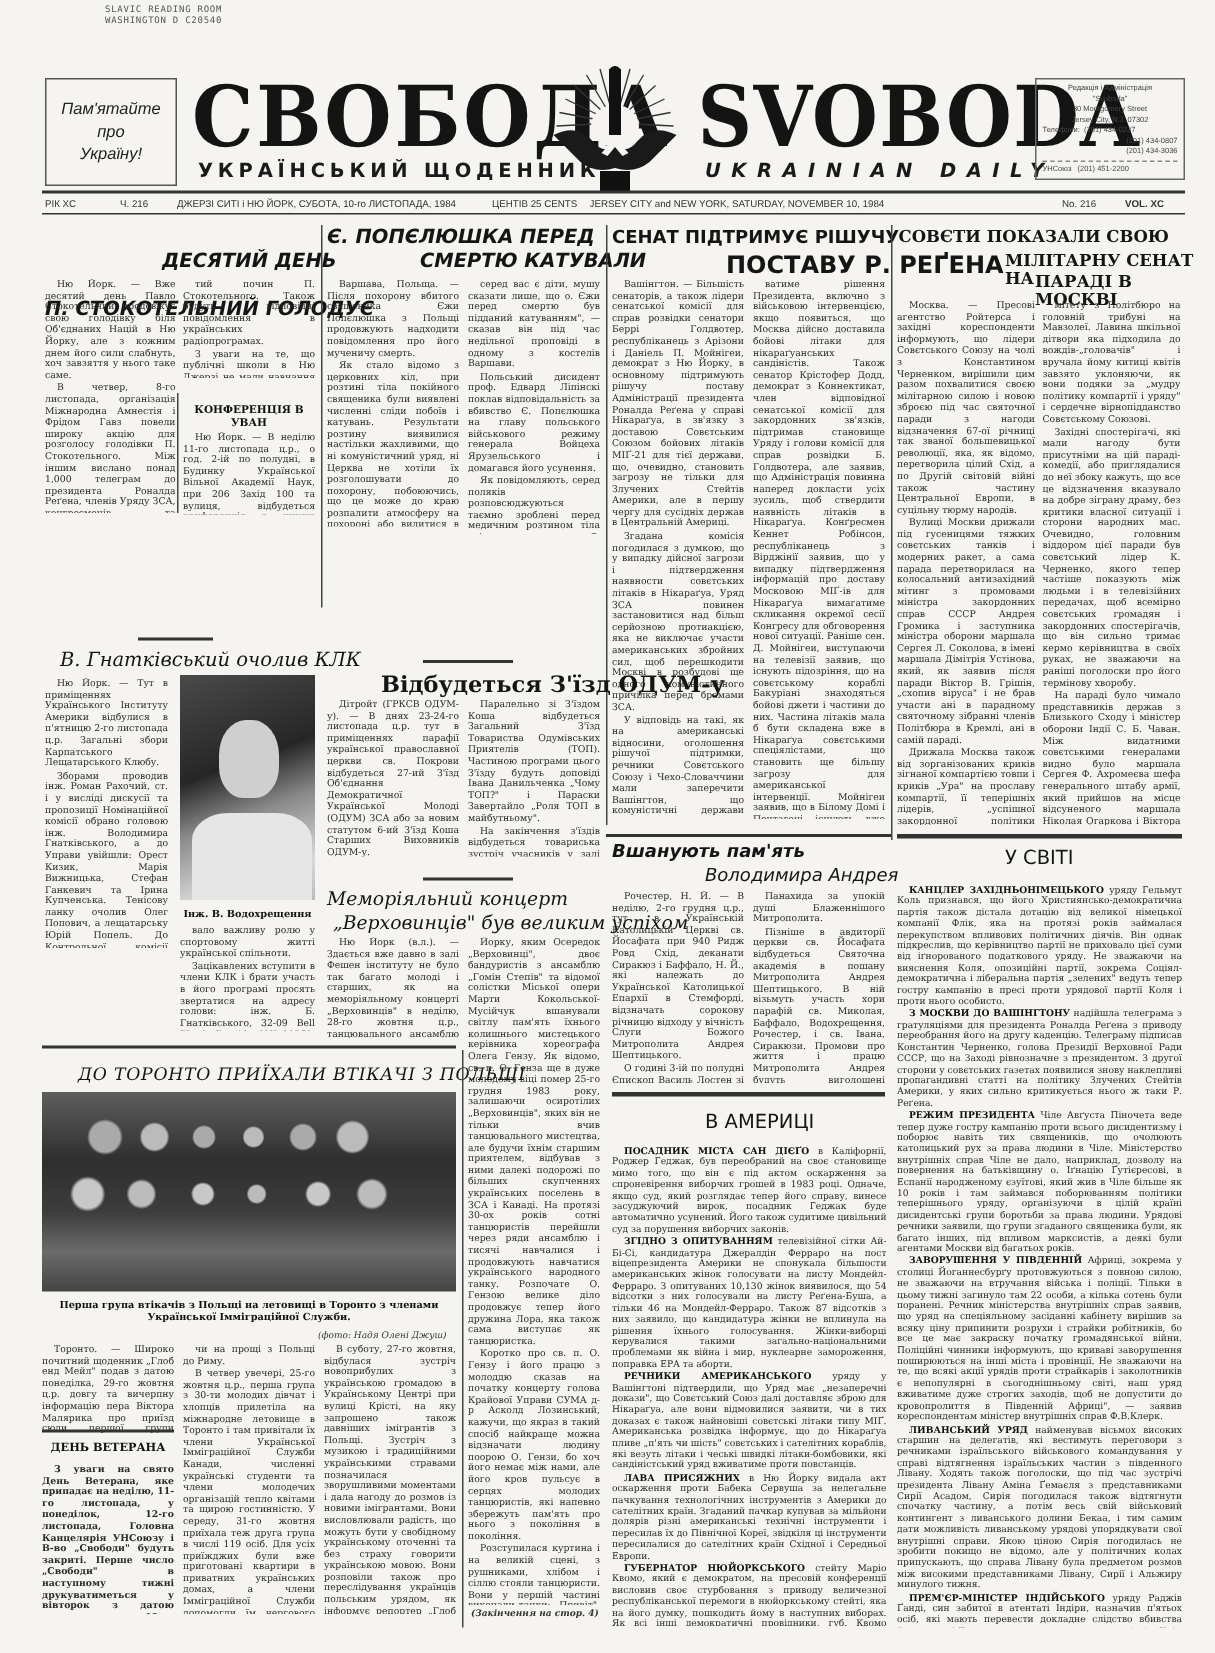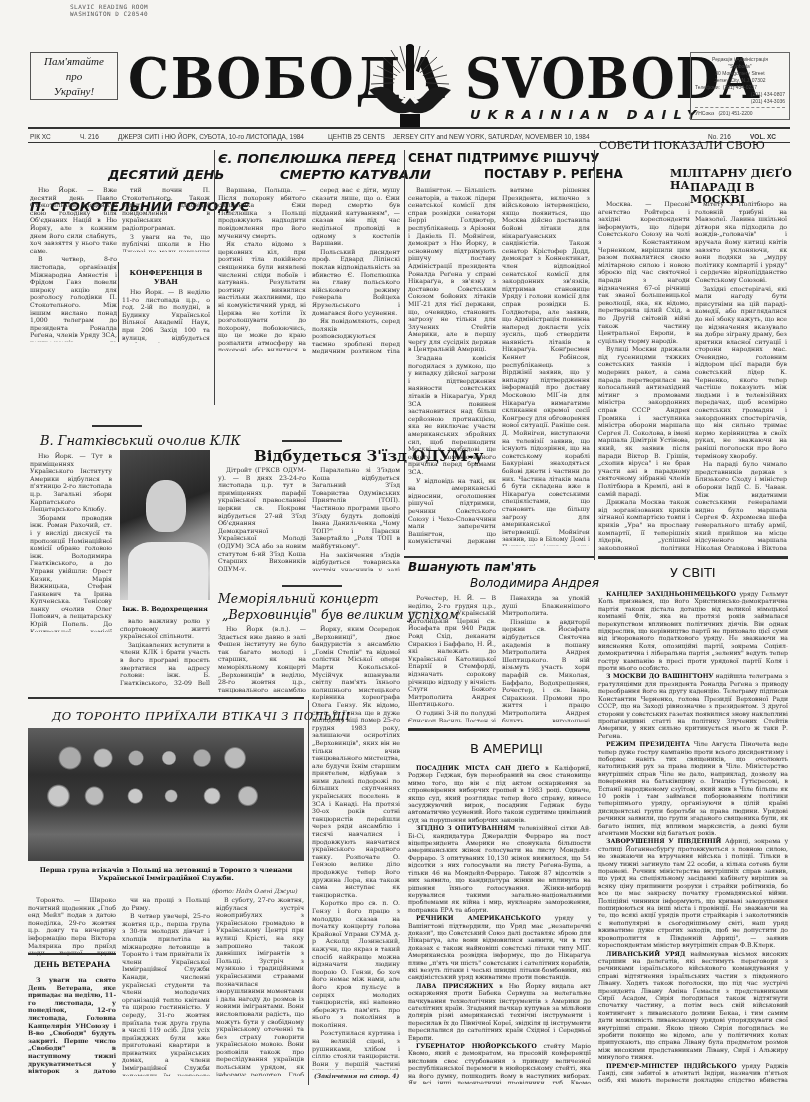--- a/index.html
+++ b/index.html
@@ -1,20 +1,20 @@
 <!DOCTYPE html>
 <html><head>
 <meta charset="utf-8">
 <style>
   * { box-sizing: border-box; margin: 0; padding: 0; }
   html, body { width: 810px; height: 1102px; background: #f4f3f0; overflow: hidden; }
   body { font-family: "DejaVu Serif", serif; color: #1c1c1c; position: relative; }
   .page { position: absolute; left: 0; top: 0; width: 810px; height: 1102px; background: #f5f4f1; }
   .stamp { position: absolute; left: 70px; top: 3px; font-family: "DejaVu Sans Mono", monospace; font-size: 6px; line-height: 7px; color: #555; letter-spacing: 0.5px; }
-  .remember-box { position: absolute; left: 30px; top: 52px; width: 88px; height: 48px; border: 1px solid #555; display:flex; flex-direction:column; align-items:center; justify-content:center; font-family: Liberation Serif, serif; font-style: italic; font-size: 11px; line-height: 15px; color:#222; text-align:center; }
+  .remember-box { position: absolute; left: 30px; top: 52px; width: 88px; height: 72px; border: 1px solid #555; display:flex; flex-direction:column; align-items:center; justify-content:center; font-family: Liberation Sans, sans-serif; font-style: italic; font-size: 11px; line-height: 15px; color:#222; text-align:center; }
   .masthead-uk { position: absolute; left: 128px; top: 50px; font-family: "DejaVu Serif", serif; font-weight: bold; font-size: 56px; letter-spacing: 2px; line-height: 56px; color: #141414; transform: scaleX(0.92); transform-origin: left; }
   .masthead-uk-sub { position: absolute; left: 132px; top: 107px; font-family: "DejaVu Sans", sans-serif; font-weight: bold; font-size: 13px; letter-spacing: 3.2px; color: #1a1a1a; }
   .masthead-en { position: absolute; left: 465px; top: 50px; font-family: "DejaVu Serif", serif; font-weight: bold; font-size: 56px; letter-spacing: 1px; line-height: 56px; color: #141414; transform: scaleX(0.9); transform-origin: left; }
   .masthead-en-sub { position: absolute; left: 470px; top: 107px; font-family: "DejaVu Sans", sans-serif; font-weight: bold; font-style: italic; font-size: 13px; letter-spacing: 7px; color: #1a1a1a; }
   .emblem { position: absolute; left: 365px; top: 42px; width: 90px; height: 88px; }
   .address-box { position: absolute; left: 690px; top: 52px; width: 100px; height: 68px; border: 1px solid #666; font-family: "Liberation Sans", sans-serif; font-size: 5px; line-height: 7px; color: #444; padding: 3px 4px; text-align:center; }
   .address-box .ln { display:block; white-space: nowrap; }
   .address-box .sep { border-top: 1px dashed #888; margin: 2px 0; }
   .dateline { position: absolute; left: 28px; top: 127px; width: 762px; height: 16px; border-top: 2px solid #333; border-bottom: 1px solid #333; font-family: "Liberation Sans", sans-serif; font-size: 6.5px; line-height: 13px; color: #333; }
   .dateline span { position: absolute; top: 1px; white-space: nowrap; }
@@ -42,20 +42,21 @@
     <div>WASHINGTON D C20540</div>
   </div>
 
   <div class="remember-box">
     <span>Пам'ятайте</span>
     <span>про</span>
     <span>Україну!</span>
   </div>
 
   <div class="masthead-uk">СВОБОДА</div>
+  <div class="masthead-uk-sub">УКРАЇНСЬКИЙ ЩОДЕННИК</div>
 
   <svg class="emblem" viewBox="0 0 90 88">
     <g stroke="#333" stroke-width="0.9">
       <line x1="45" y1="40" x2="45" y2="2"></line>
         <line x1="45" y1="40" x2="55" y2="4"></line>
         <line x1="45" y1="40" x2="35" y2="4"></line>
       <line x1="45" y1="40" x2="64" y2="8"></line>
         <line x1="45" y1="40" x2="26" y2="8"></line>
         <line x1="45" y1="40" x2="72" y2="15"></line>
       <line x1="45" y1="40" x2="18" y2="15"></line>
@@ -129,35 +130,35 @@
   <div class="col" style="left:312px; top:186px; width:88px; height:170px;">
     <p>серед вас є діти, мушу сказати лише, що о. Єжи перед смертю був підданий катуванням", — сказав він під час недільної проповіді в одному з костелів Варшави.</p>
     <p>Польський дисидент проф. Едвард Ліпінскі поклав відповідальність за вбивство Є. Попєлюшка на главу польського військового режиму генерала Войцеха Ярузельського і домагався його усунення.</p>
     <p>Як повідомляють, серед поляків розповсюджуються таємно зроблені перед медичним розтином тіла знімки трупа о. Є. Попєлюшка. На знімках чітко видно сліди катувань, яким його піддали.</p>
 
   </div>
 
   <div class="vrule" style="left:404px; top:150px; height:400px;"></div>
 
   <div class="hl" style="left:408px; top:152px; font-size:12px; font-style:normal;">СЕНАТ ПІДТРИМУЄ РІШУЧУ</div>
-  <div class="hl" style="left:484px; top:168px; font-size:12px; font-style:normal;">ПОСТАВУ Р. РЕҐЕНА</div>
+  <div class="hl" style="left:484px; top:168px; font-size:16px; font-style:normal;">ПОСТАВУ Р. РЕҐЕНА</div>
   <div class="col" style="left:408px; top:186px; width:88px; height:360px;">
     <p>Вашінгтон. — Більшість сенаторів, а також лідери сенатської комісії для справ розвідки сенатори Беррі Голдвотер, республіканець з Арізони і Даніель П. Мойнігеи, демократ з Ню Йорку, в основному підтримують рішучу поставу Адміністрації президента Роналда Реґена у справі Нікараґуа, в зв'язку з доставою Совєтським Союзом бойових літаків МІҐ-21 для тієї держави, що, очевидно, становить загрозу не тільки для Злучених Стейтів Америки, але в першу чергу для сусідніх держав в Центральній Америці.</p>
     <p>Згадана комісія погодилася з думкою, що у випадку дійсної загрози і підтвердження наявности совєтських літаків в Нікараґуа, Уряд ЗСА повинен застановитися над більш серйозною протиакцією, яка не виключає участи американських збройних сил, щоб перешкодити Москві в розбудові ще одного комуністичного причілка перед брамами ЗСА.</p>
     <p>У відповідь на такі, як на американські відносини, оголошення рішучої підтримки, речники Совєтського Союзу і Чехо-Словаччини мали заперечити Вашінгтон, що комуністичні держави поки що не доставлятимуть літаків до Нікараґуа, хоч розвідка Агенції ЗСА доводить Урядові власними засобами перевірити цю справу і щойно тоді винести відповідне рішення.</p>
 
   </div>
   <div class="col" style="left:502px; top:186px; width:88px; height:360px;">
     <p>ватиме рішення Президента, включно з військовою інтервенцією, якщо появиться, що Москва дійсно доставила бойові літаки для нікараґуанських сандіністів. Також сенатор Крістофер Додд, демократ з Коннектикат, член відповідної сенатської комісії для закордонних зв'язків, підтримав становище Уряду і голови комісії для справ розвідки Б. Голдвотера, але заявив, що Адміністрація повинна наперед докласти усіх зусиль, щоб ствердити наявність літаків в Нікараґуа. Конґресмен Кеннет Робінсон, республіканець з Вірджінії заявив, що у випадку підтвердження інформацій про доставу Московою МІҐ-ів для Нікараґуа вимагатиме скликання окремої сесії Конгресу для обговорення нової ситуації. Раніше сен. Д. Мойнігеи, виступаючи на телевізії заявив, що існують підозріння, що на совєтському кораблі Бакуріані знаходяться бойові джети і частини до них. Частина літаків мала б бути складена вже в Нікараґуа совєтськими спеціялістами, що становить ще більшу загрозу для американської інтервенції. Мойнігеи заявив, що в Білому Домі і Пентагоні існують вже готові плани на випадок поглиблення кризи, але він переконаний, що про серйозність ситуації треба повідомити Москву і Манаґуа, столицю Нікараґуа. Він переконаний, що навіть коли совєти привезли джети до Нікараґуа, вони можуть їх забрати, як свого часу забрав ракети Нікіта Хрущов з Куби під тиском ЗСА.</p>
   </div>
 
   <div class="vrule" style="left:594px; top:150px; height:410px;"></div>
 
-  <div class="hl-serif" style="left:599px; top:140px; font-size:11px; font-weight:normal;">СОВЄТИ ПОКАЗАЛИ СВОЮ</div>
-  <div class="hl-serif" style="left:670px; top:168px; font-size:11px; font-weight:bold;">МІЛІТАРНУ ДІЄҐО НА</div>
+  <div class="hl-serif" style="left:599px; top:152px; font-size:11px; font-weight:bold;">СОВЄТИ ПОКАЗАЛИ СВОЮ</div>
+  <div class="hl-serif" style="left:670px; top:168px; font-size:11px; font-weight:bold;">МІЛІТАРНУ СЕНАТ НА</div>
   <div class="hl-serif" style="left:690px; top:182px; font-size:11px; font-weight:bold;">ПАРАДІ В МОСКВІ</div>
   <div class="col" style="left:598px; top:200px; width:92px; height:350px;">
     <p>Москва. — Пресові агентство Ройтерса і західні кореспонденти інформують, що лідери Совєтського Союзу на чолі з Константином Черненком, вирішили цим разом похвалитися своєю мілітарною силою і новою зброєю під час святочної паради з нагоди відзначення 67-ої річниці так званої большевицької революції, яка, як відомо, перетворила цілий Схід, а по Другій світовій війні також частину Центральної Европи, в суцільну тюрму народів.</p>
     <p>Вулиці Москви дрижали під гусеницями тяжких совєтських танків і модерних ракет, а сама парада перетворилася на колосальний антизахідний мітинг з промовами міністра закордонних справ СССР Андрея Громика і заступника міністра оборони маршала Сергея Л. Соколова, в імені маршала Дімітрія Устінова, який, як заявив після паради Віктор В. Грішін, „схопив віруса" і не брав участи ані в парадному святочному зібранні членів Політбюра в Кремлі, ані в самій параді.</p>
     <p>Дрижала Москва також від зорганізованих криків зігнаної компартією товпи і криків „Ура" на прославу компартії, її теперішніх лідерів, „успішної закордонної політики СССР", „миру у світі" тощо. Зааранжовано також комедію вітання членів Центрального Ко-</p>
   </div>
   <div class="col" style="left:695px; top:200px; width:92px; height:350px;">
     <p>мітету з Політбюро на головній трибуні на Мавзолеї. Лавина шкільної дітвори яка підходила до вождів-„головачів" і вручала йому китиці квітів завзято уклоняючи, як вони подяки за „мудру політику компартії і уряду" і сердечне вірнопідданство Совєтському Союзові.</p>
     <p>Західні спостерігачі, які мали нагоду бути присутніми на цій параді-комедії, або приглядалися до неї збоку кажуть, що все це відзначення вказувало на добре зіграну драму, без критики власної ситуації і сторони народних мас. Очевидно, головним віддором цієї паради був совєтський лідер К. Черненко, якого тепер частіше показують між людьми і в телевізійних передачах, щоб всемірно совєтських громадян і закордонних спостерігачів, що він сильно тримає кермо керівництва в своїх руках, не зважаючи на раніші поголоски про його термінову хворобу.</p>
     <p>На параді було чимало представників держав з Близького Сходу і міністер оборони Індії С. Б. Чаван. Між видатними совєтськими генералами видно було маршала Сергея Ф. Ахромеєва шефа генерального штабу армії, який прийшов на місце відсуненого маршала Ніколая Огаркова і Віктора Кулікова, головнокомандуючого Варшавського Пакту.</p>

